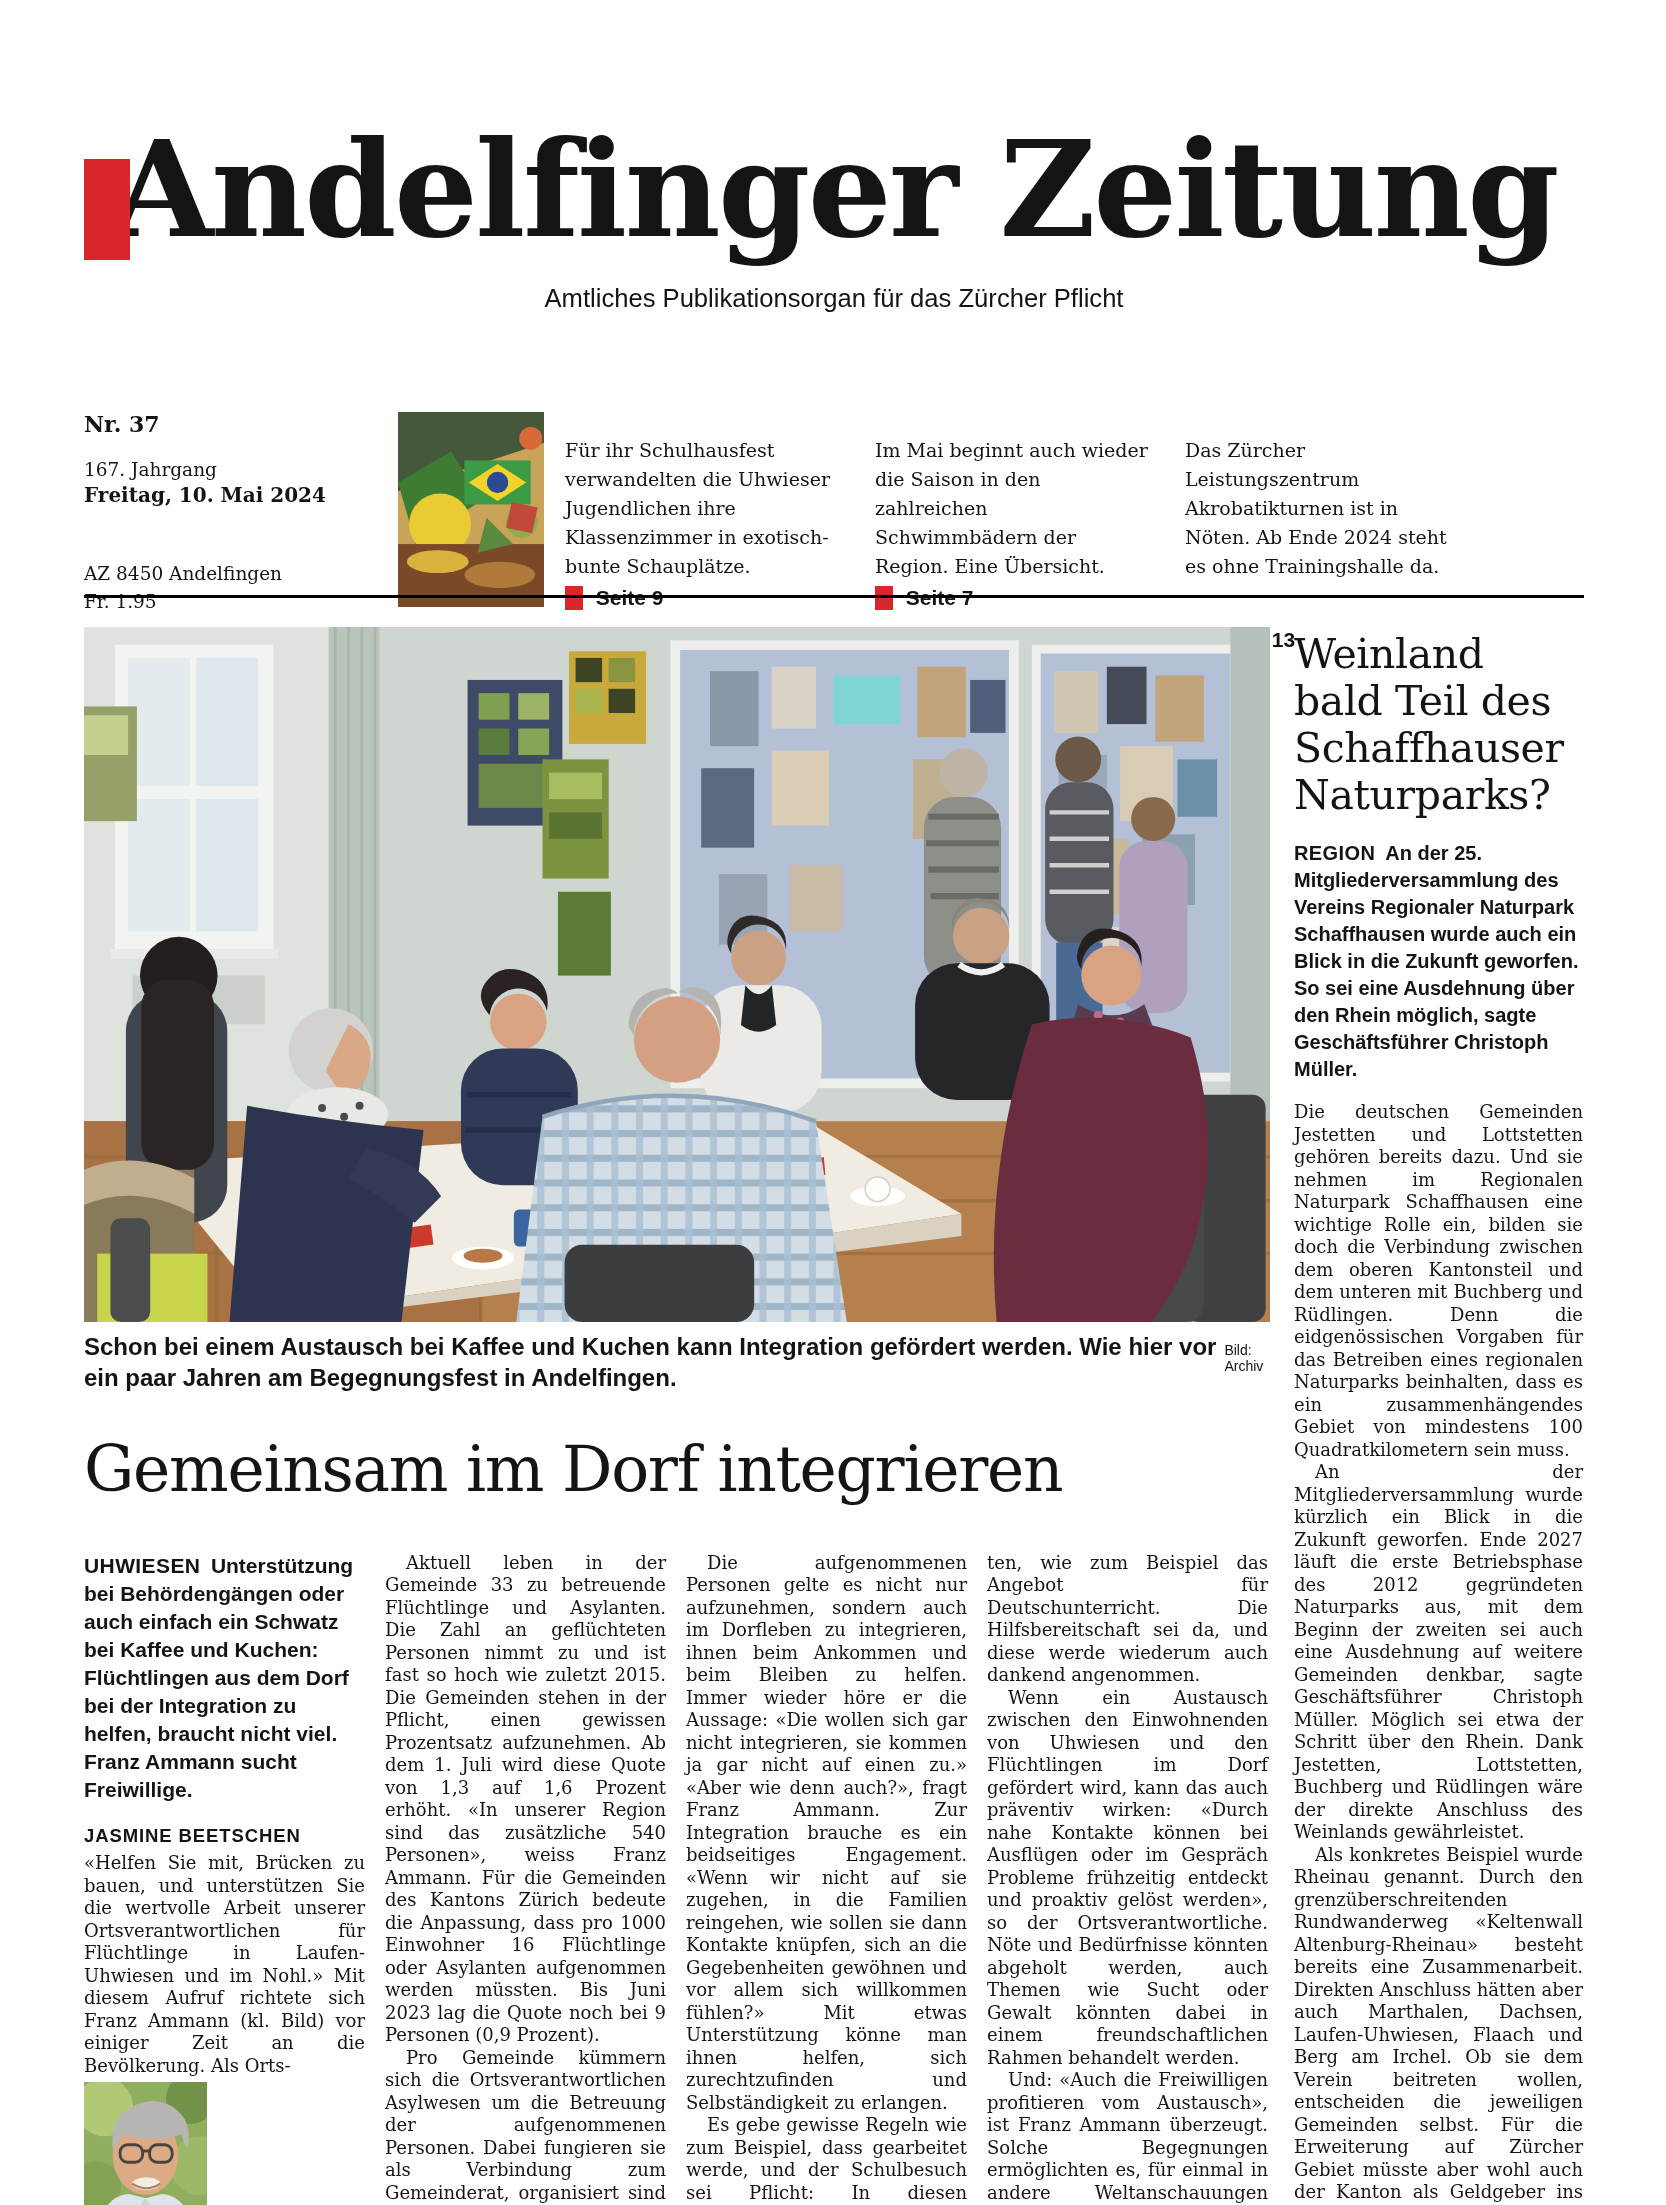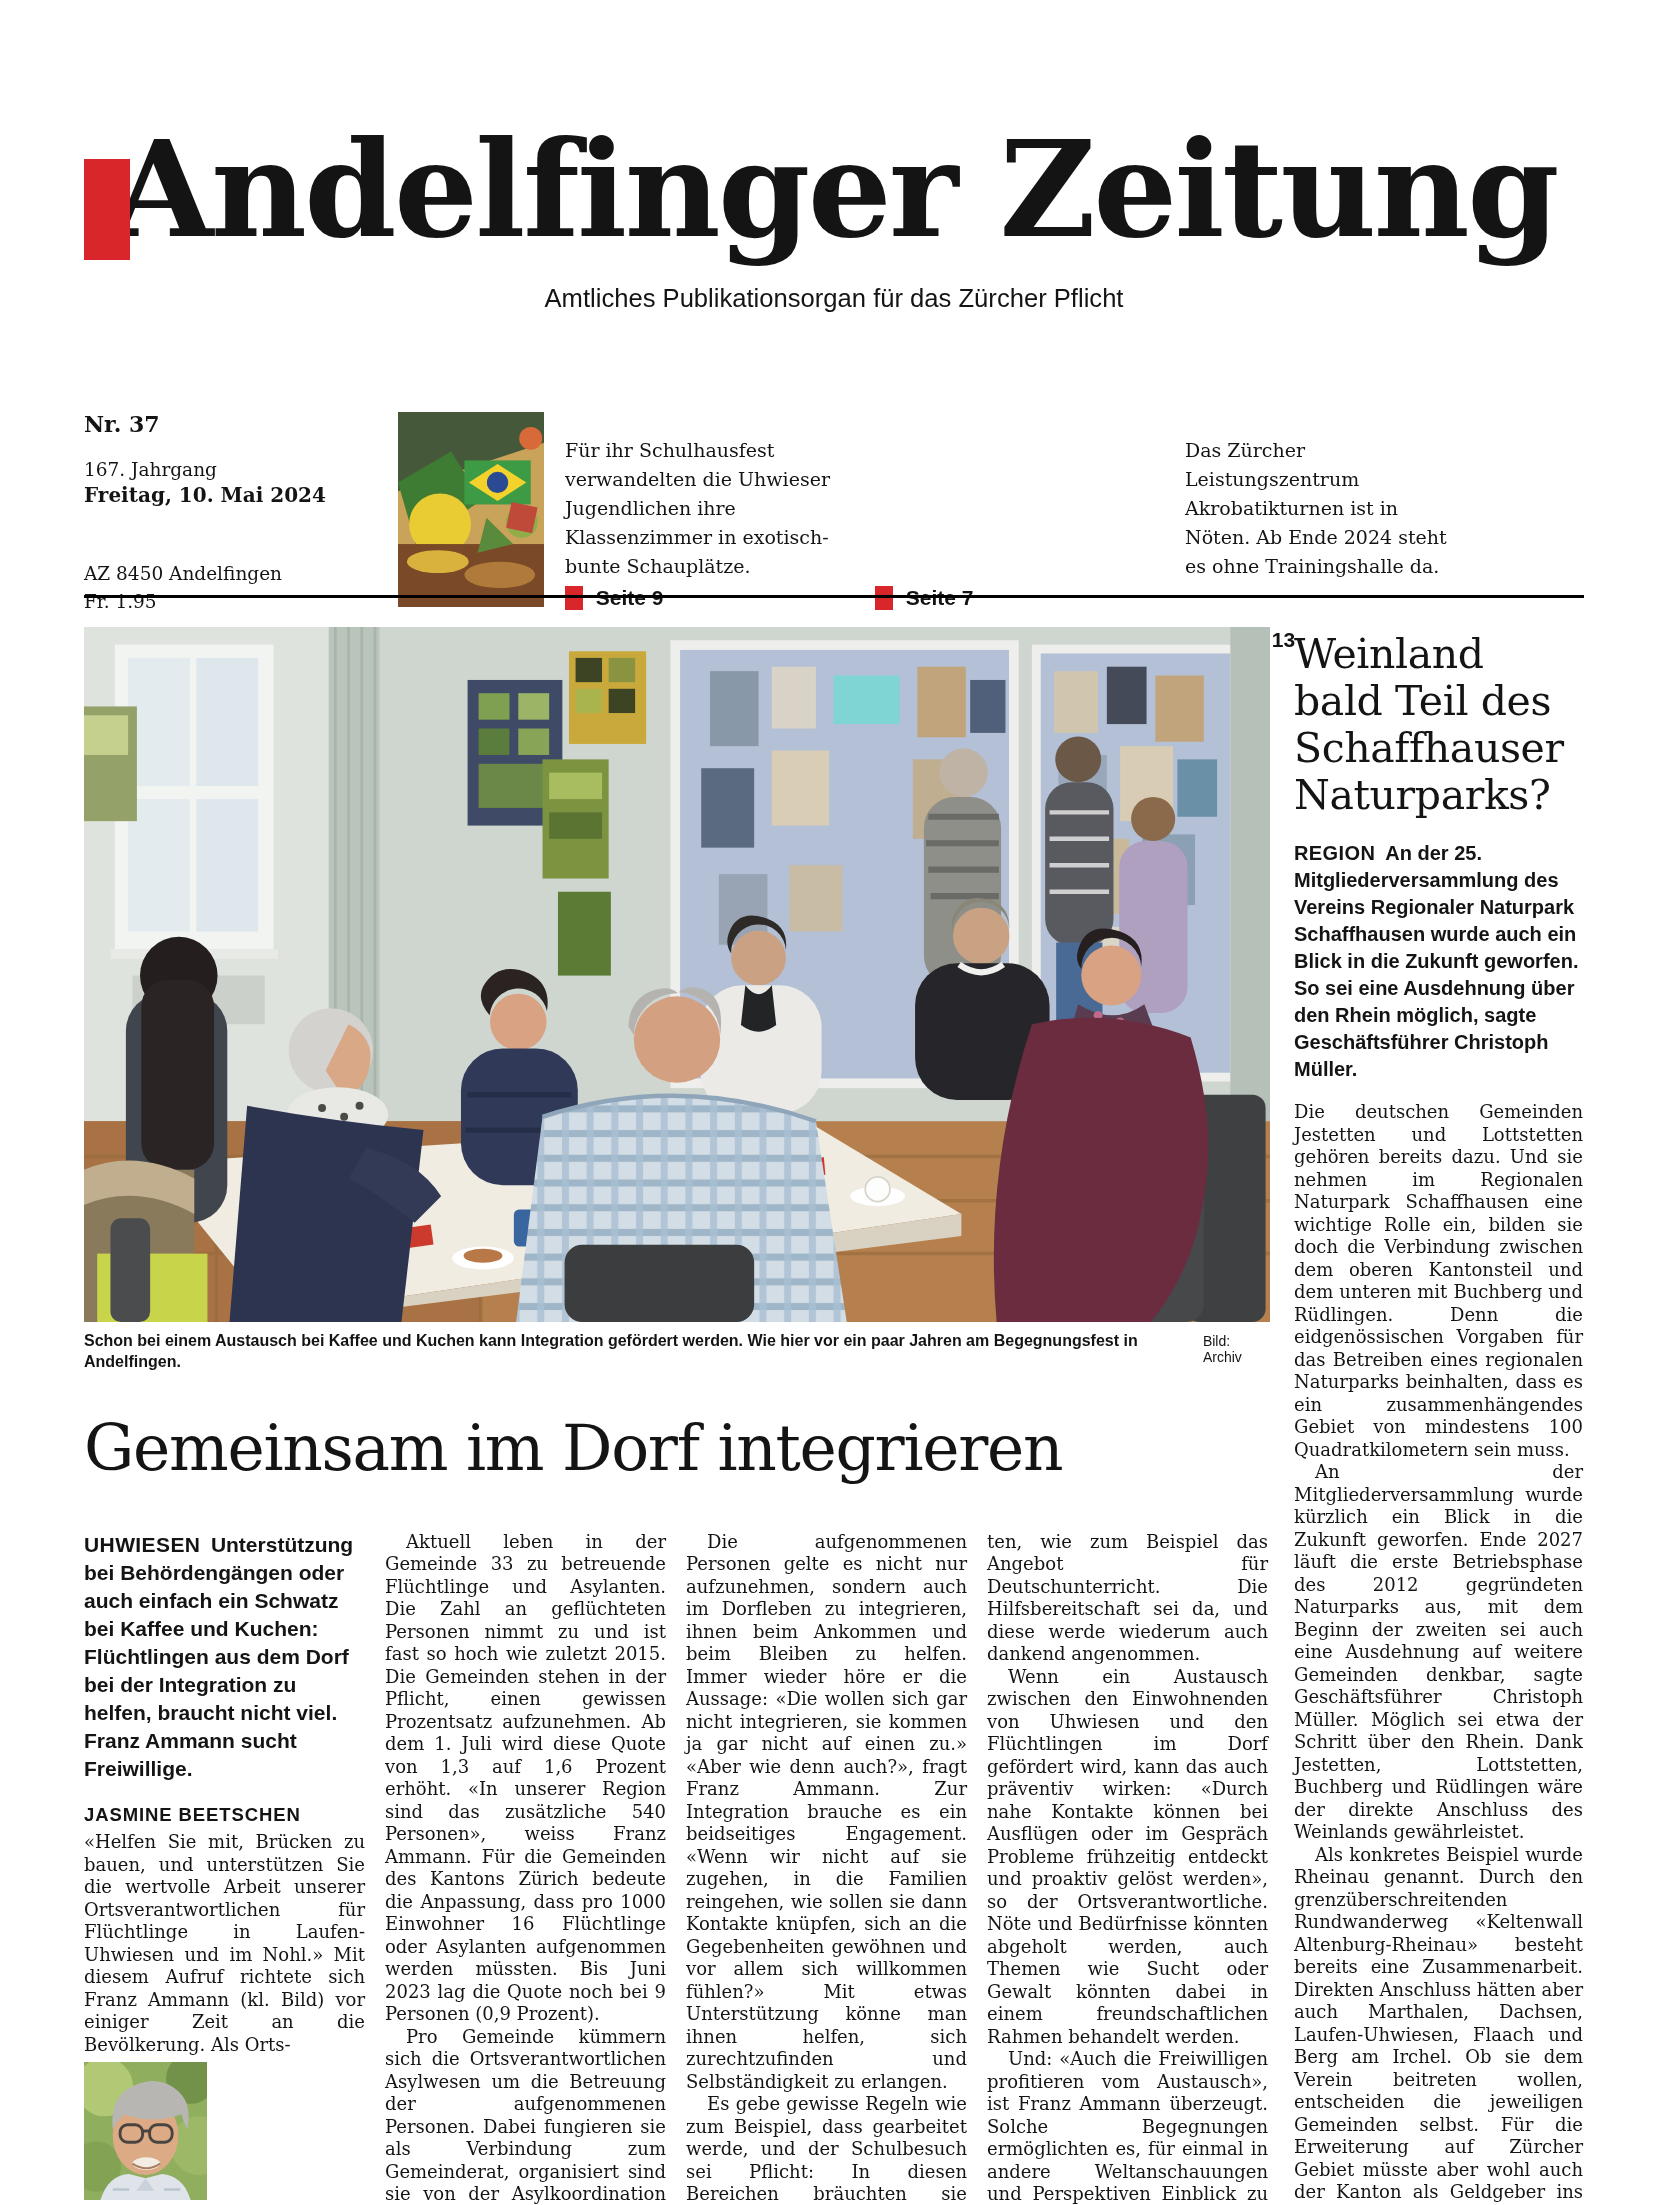--- a/index.html
+++ b/index.html
@@ -31,21 +31,21 @@
 
   .rule-top{position:absolute;top:595px;left:84px;width:1500px;height:3.1px;background:#000;}
 
   
   .main{position:absolute;top:627px;left:84px;width:1500px;height:1639px;display:flex;overflow:hidden;}
   .main-left{width:1186px;flex:none;}
   .main-right{margin-left:24px;width:289px;flex:none;}
 
   .main-photo{width:1186px;height:695px;display:block;}
   .caption-row{margin-top:8.8px;display:flex;justify-content:space-between;align-items:baseline;width:1186px;}
-  .caption{font-weight:700;font-size:16px;line-height:1.3;}
+  .caption{font-weight:700;font-size:24px;line-height:1.3;}
   .caption-credit{font-size:14px;}
 
   .headline{font-family:"DejaVu Serif","Liberation Serif",serif;font-weight:400;
             font-size:63px;line-height:1.04;letter-spacing:-1.3px;margin-top:44px;}
 
   .columns{margin-top:49px;display:flex;width:1186px;}
   .col{width:281px;margin-right:20px;}
   .col:last-child{margin-right:0;}
   .lede{font-weight:700;font-size:21px;line-height:28px;}
   .byline{font-weight:700;font-size:18.5px;line-height:1;letter-spacing:0.9px;margin:23px 0 7px 0;}
@@ -100,20 +100,21 @@
 
     <div class="teaser">
       <p>Für ihr Schulhausfest verwandelten die Uhwieser Jugendlichen ihre Klassenzimmer in exotisch-bunte Schauplätze.</p>
       <div class="page-link">
         <span class="page-sq"></span>
         <span class="page-label">Seite 9</span>
       </div>
     </div>
 
     <div class="teaser">
+      <p>Im Mai beginnt auch wieder die Saison in den zahlreichen Schwimmbädern der Region. Eine Übersicht.</p>
       <div class="page-link">
         <span class="page-sq"></span>
         <span class="page-label">Seite 7</span>
       </div>
     </div>
 
     <div class="teaser">
       <p>Das Zürcher Leistungszentrum Akrobatikturnen ist in Nöten. Ab Ende 2024 steht es ohne Trainingshalle da.</p>
       <div class="page-link">
         <span class="page-sq"></span>

